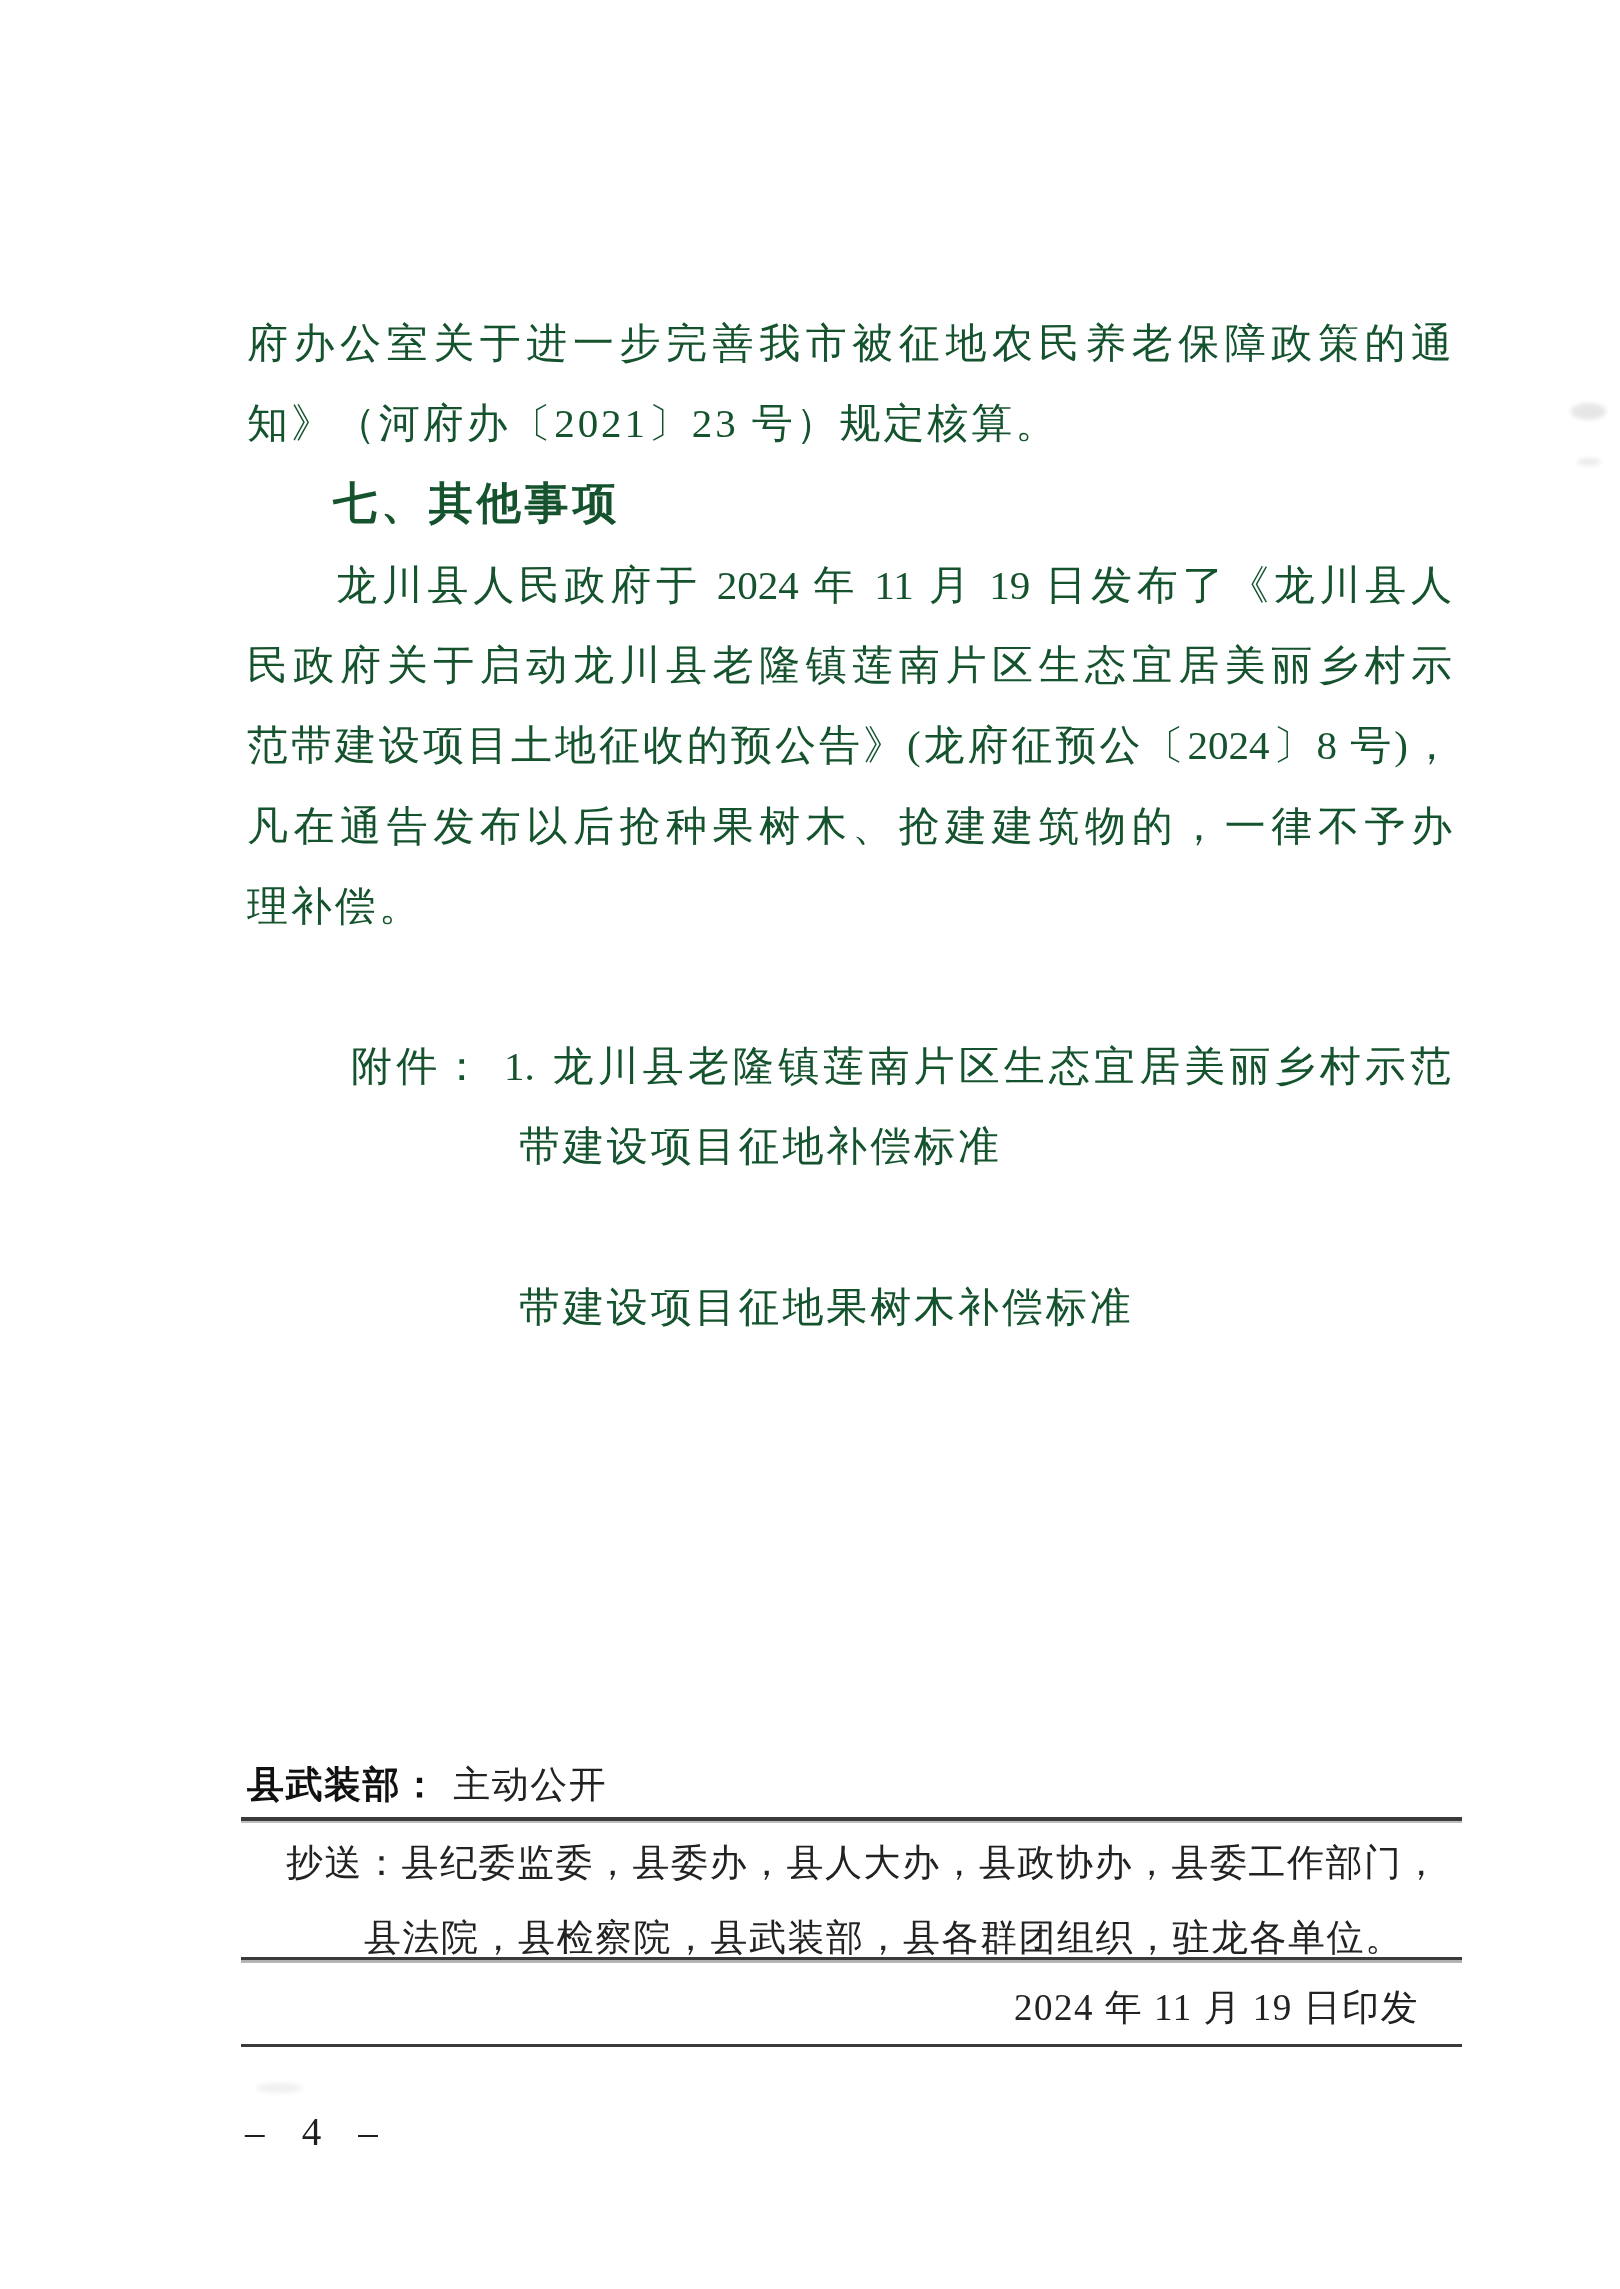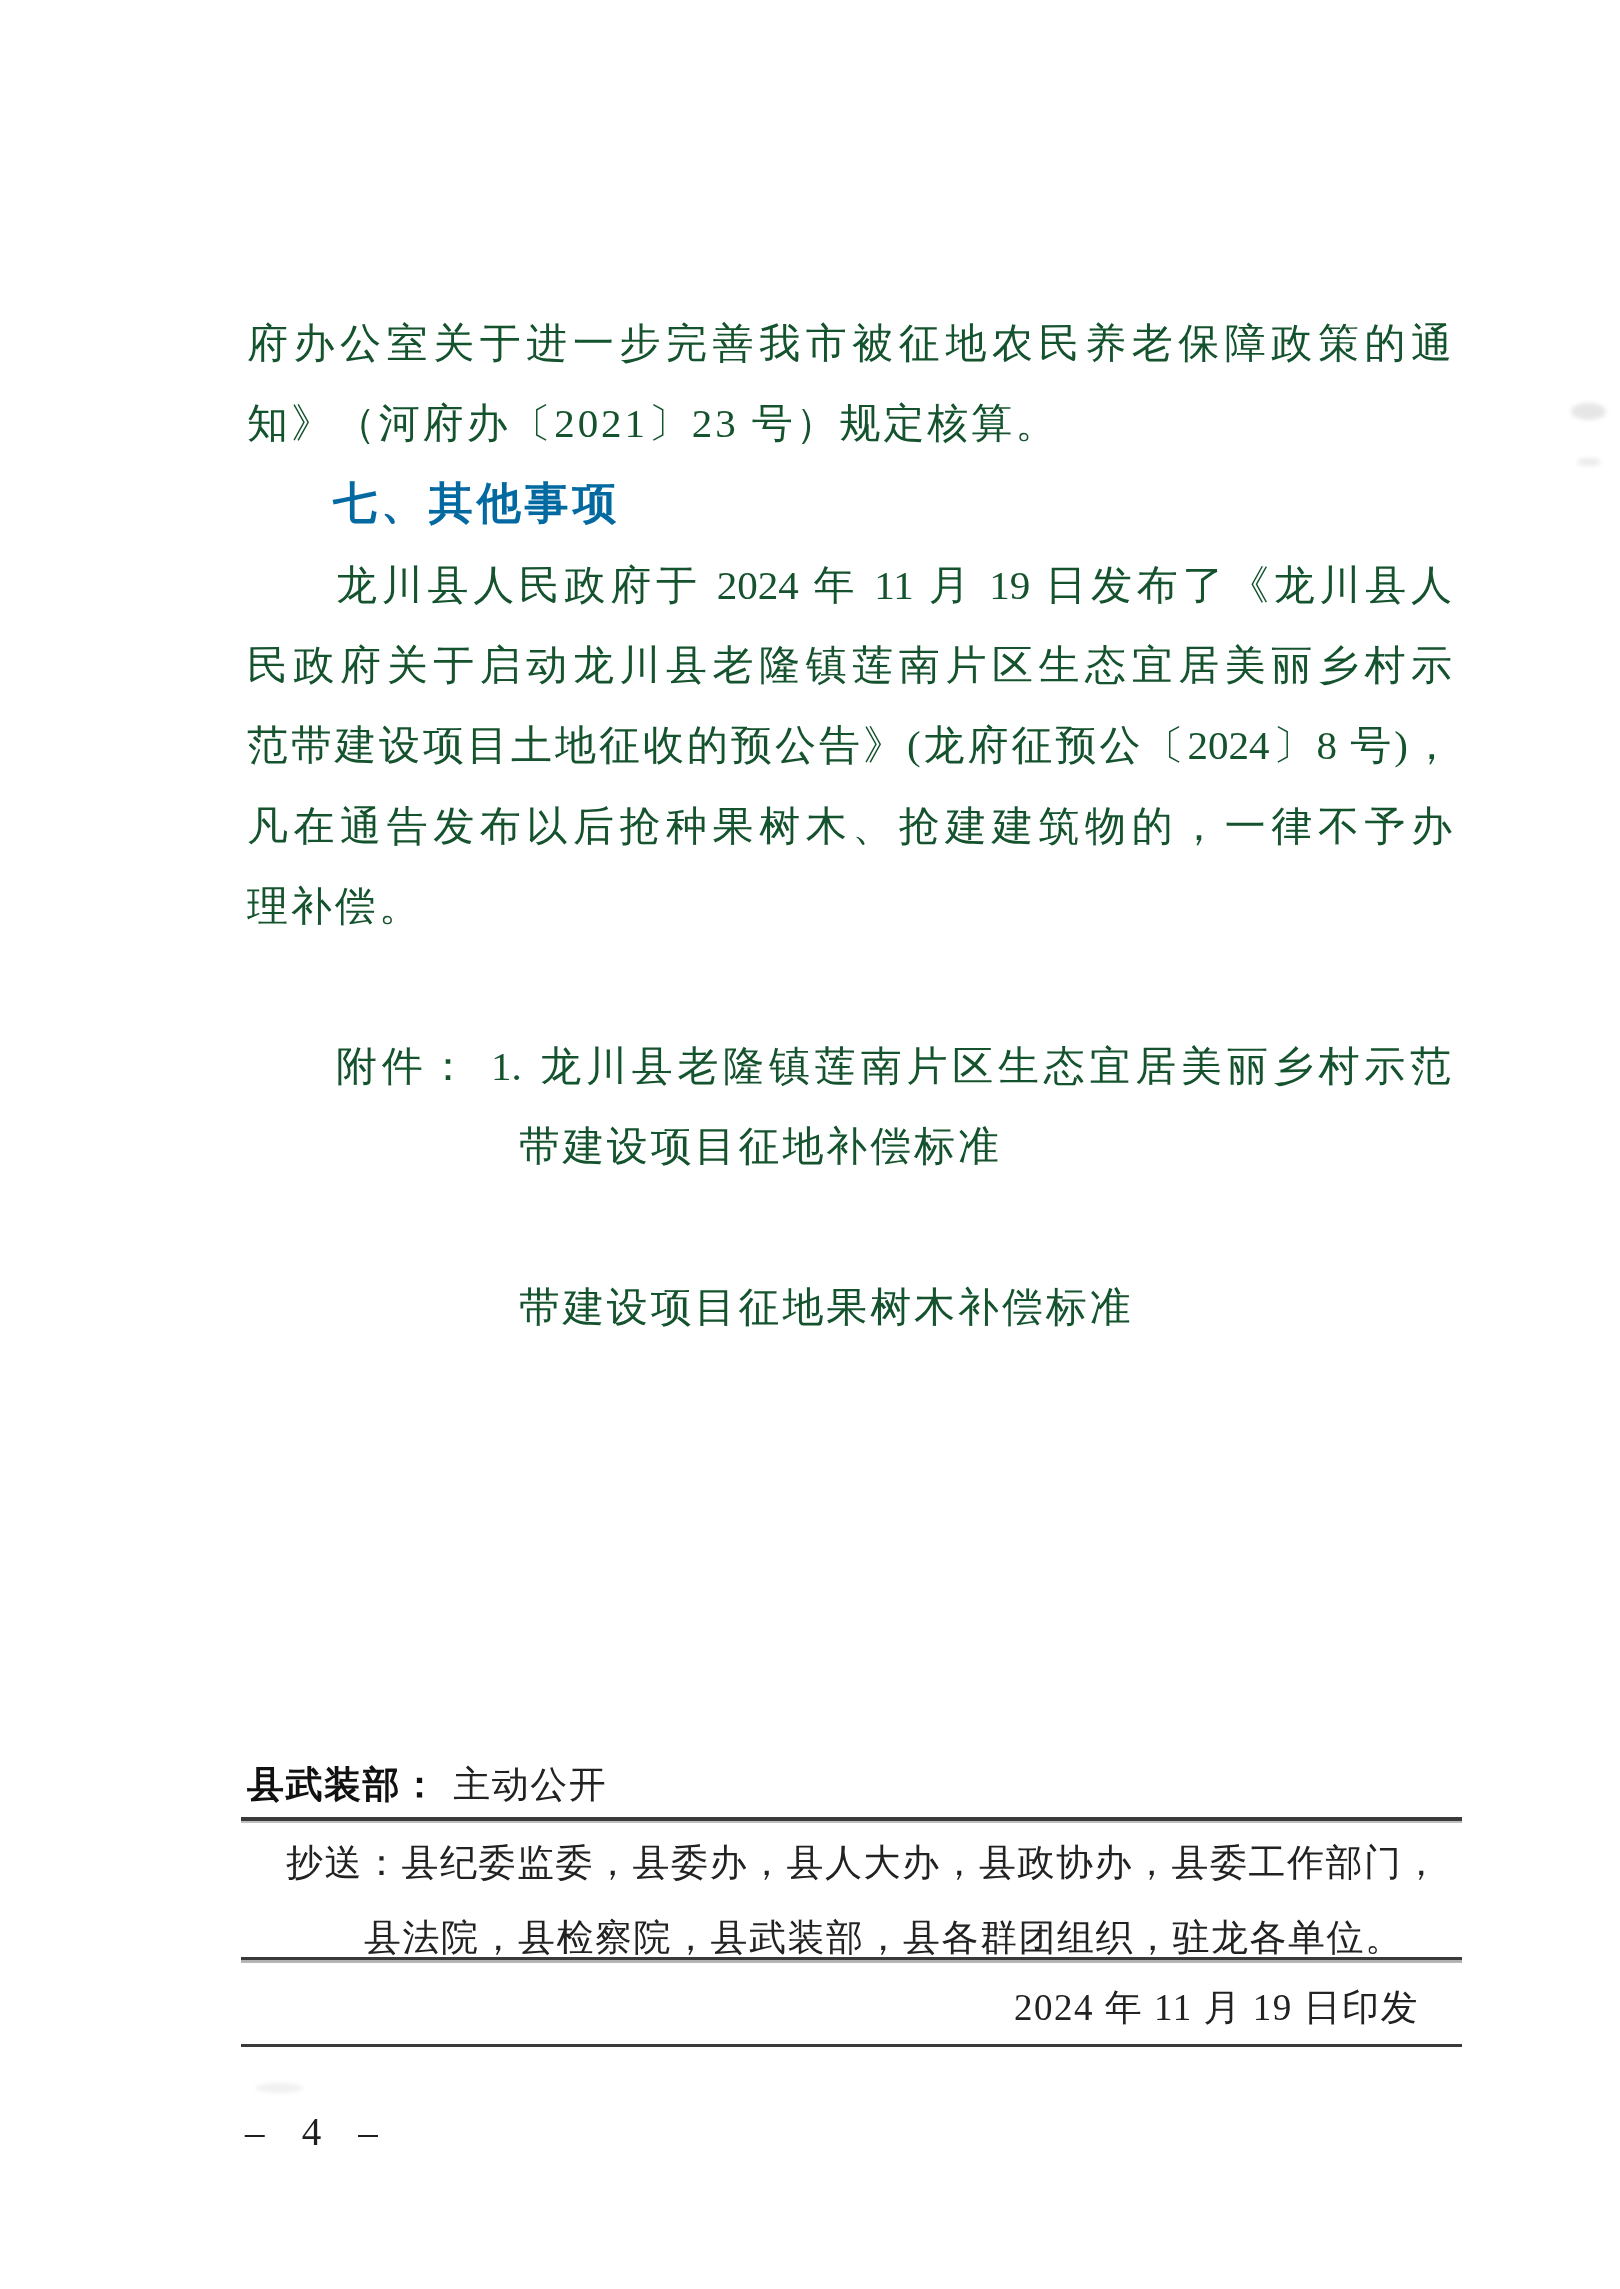--- a/index.html
+++ b/index.html
@@ -30,30 +30,30 @@
     letter-spacing: 0;
     text-align: justify;
     text-align-last: justify;
   }
   .indent2 { text-indent: 89px; }
   .heading {
     font-family: "Liberation Sans", "DejaVu Sans", sans-serif;
     font-weight: 700;
     font-size: 44px;
     letter-spacing: 3.9px;
-    color: #0369a1;
+    color: #14532d;
   }
   
   .att-just {
     white-space: normal;
     letter-spacing: 0;
     text-align: justify;
     text-align-last: justify;
   }
-  .att-label { padding-right: 17.6px; }
+  .att-label { padding-right: 17.6px; margin-left: 15px; }
   .att-no { padding-right: 13.7px; }
   
   .foot {
     position: absolute;
     font-size: 37px;
     line-height: 1.2;
     letter-spacing: 1.5px;
     white-space: nowrap;
     color: #222;
   }

